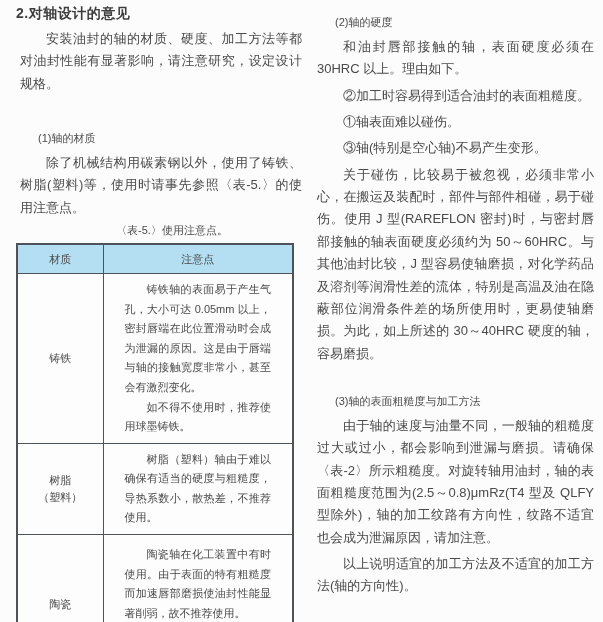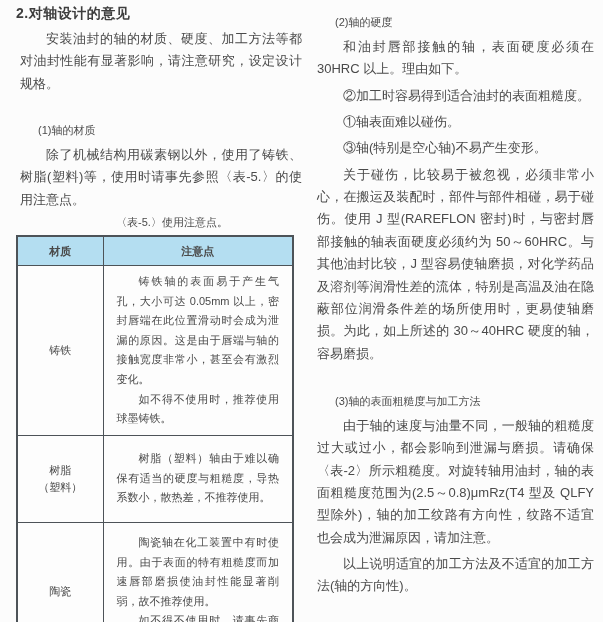--- a/index.html
+++ b/index.html
@@ -33,21 +33,21 @@
     color: #4a4a4a;
   }
   .indent2 { text-indent: 2em; }
   .subhead {
     margin: 0;
     font-size: 11px;
     line-height: 1.72;
     text-indent: 2em;
     color: #4a4a4a;
   }
-  .gap-lg { margin-top: 26px; }
+  .gap-lg { margin-top: 34px; }
   .gap-xl { margin-top: 46px; }
   .gap-md { margin-top: 27px; }
 
   .table-caption {
     margin: 0 0 5px 0;
     font-size: 11px;
     text-indent: 2em;
     color: #4a4a4a;
     text-align: center;
   }
@@ -59,27 +59,27 @@
     background: #fdfdfd;
   }
   table.note-table th, table.note-table td {
     border: 1px solid #4d5358;
     font-size: 11px;
     color: #4a4a4a;
     vertical-align: middle;
   }
   table.note-table th {
     background: #b4def1;
-    font-weight: bold;
+    font-weight: normal;
     height: 26px;
     text-align: center;
   }
   col.c-material { width: 86px; }
   td.material-cell { text-align: center; line-height: 1.5; }
-  td.notes-cell { padding: 6px 13px; vertical-align: middle; }
+  td.notes-cell { padding: 6px 21px; vertical-align: middle; }
   td.notes-cell p {
     margin: 0;
     font-size: 11px;
     line-height: 1.78;
     text-indent: 2em;
     text-align: justify;
   }
   tr.row-cast-iron td { height: 132px; }
   tr.row-resin td     { height: 74px; }
   tr.row-ceramic td   { height: 126px; }

